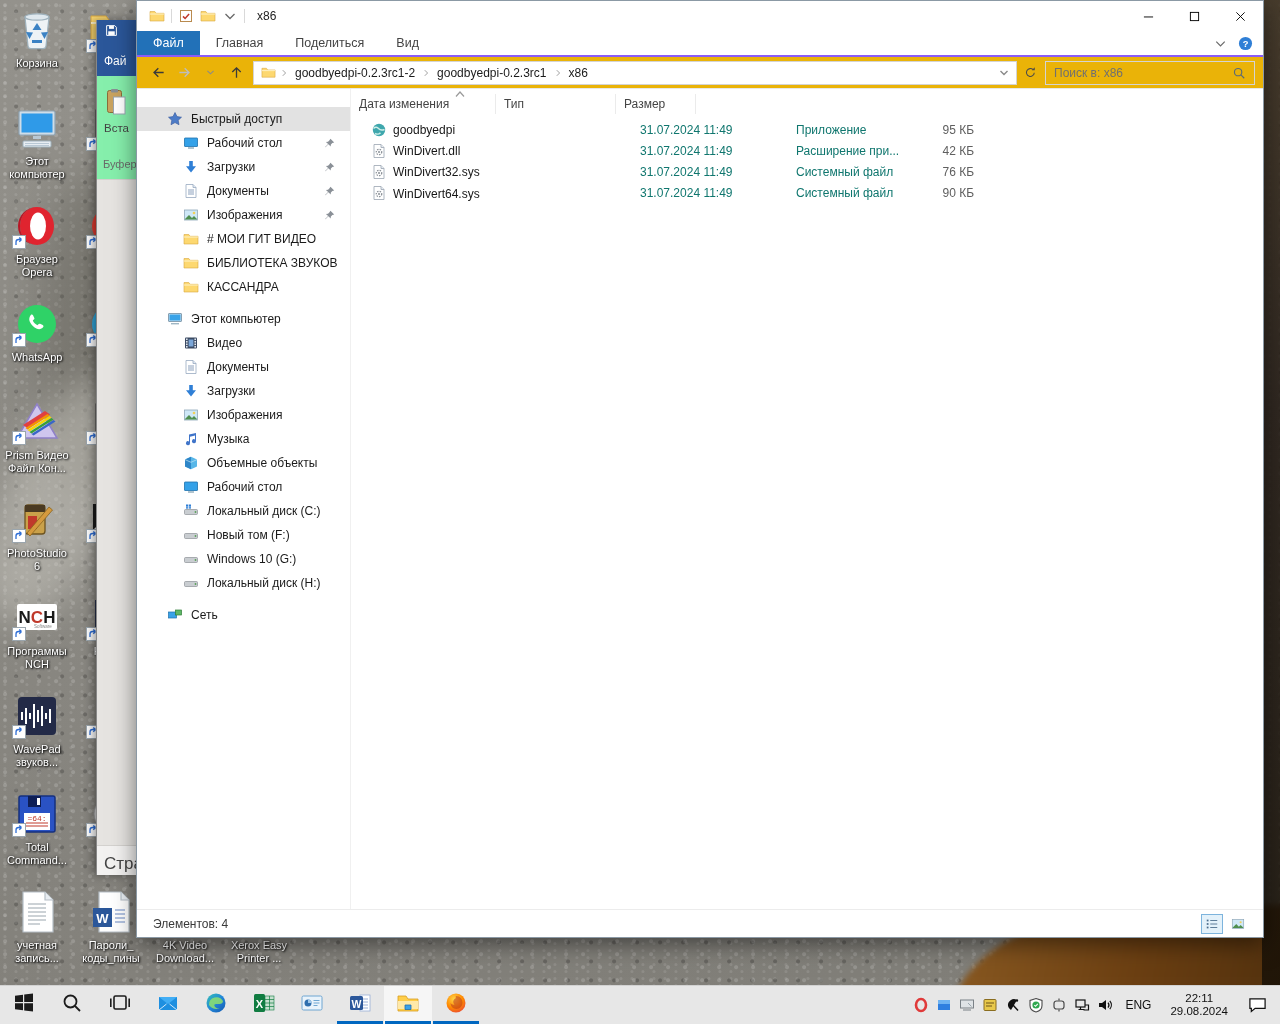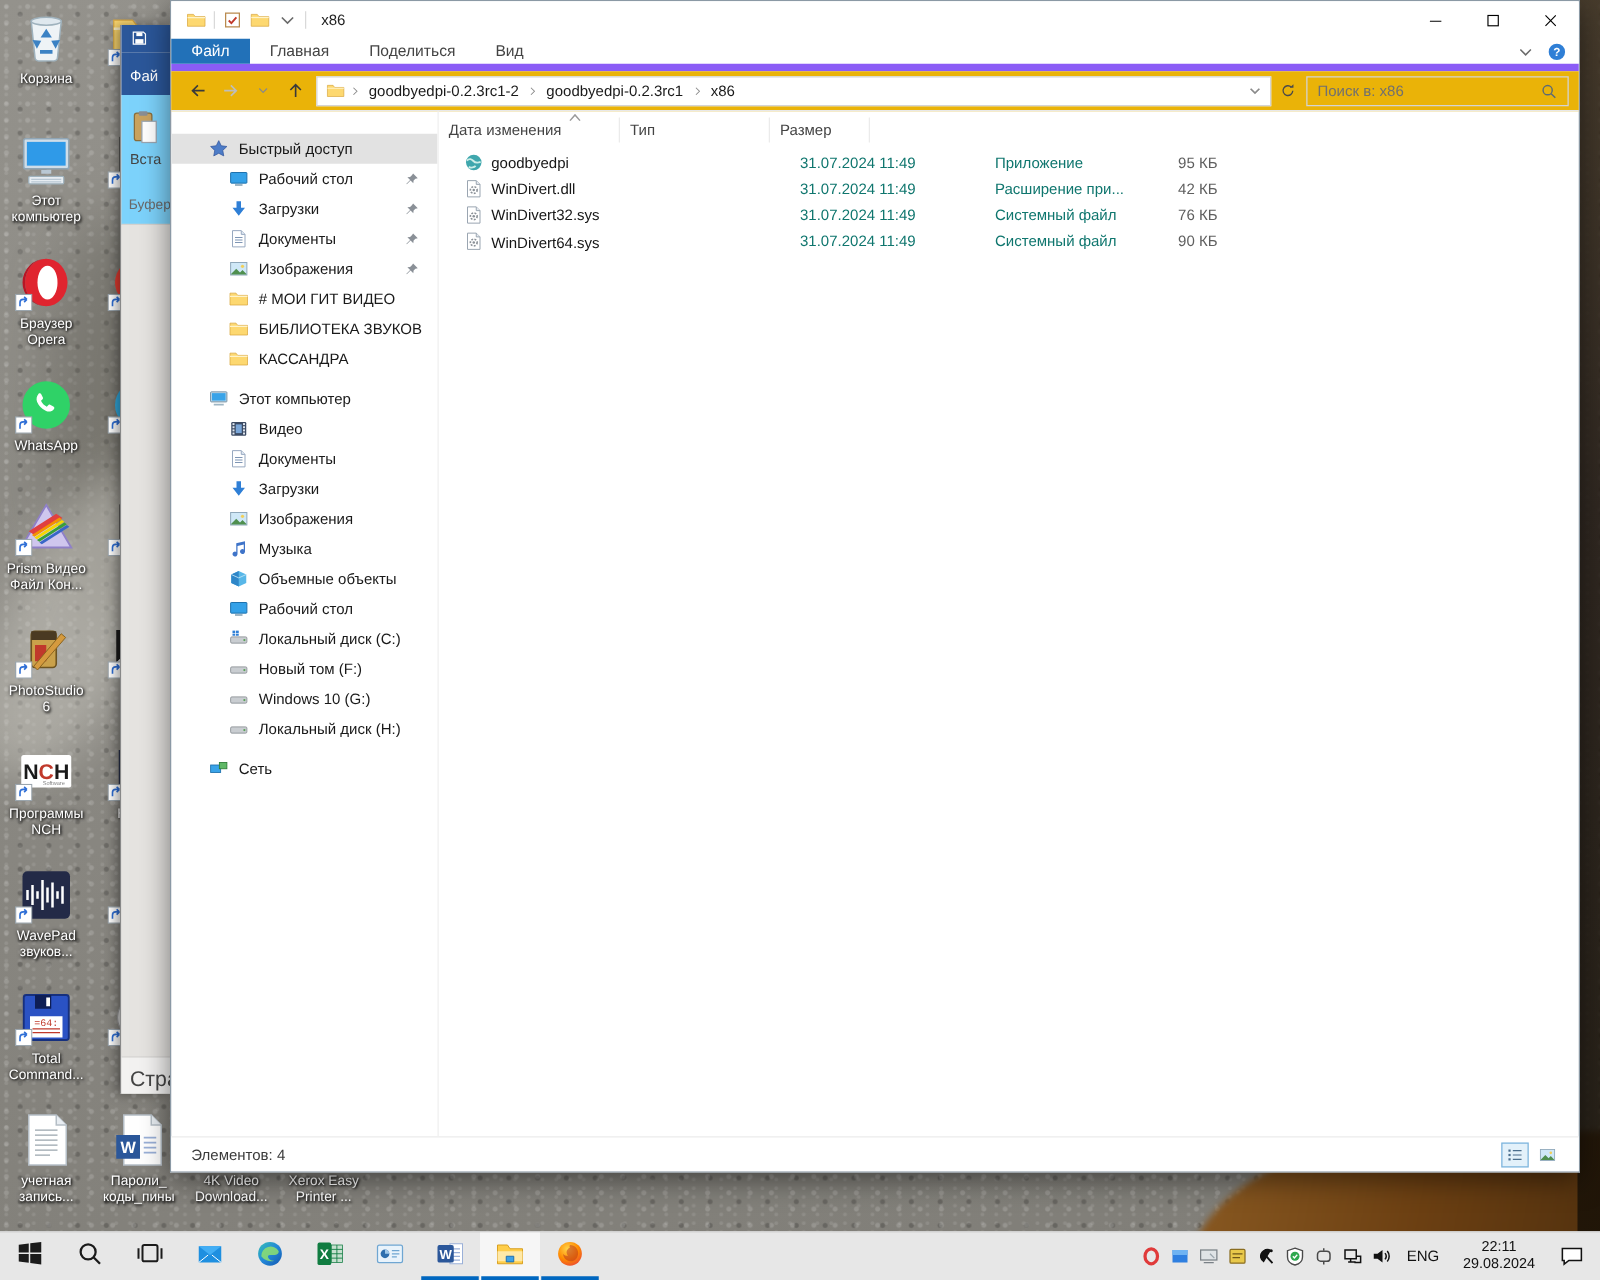--- a/index.html
+++ b/index.html
@@ -28,41 +28,41 @@
   .shortcut-badge svg { width:14px; height:14px; display:block; }
   .desk-label { margin-top:3px; font-size:11px; line-height:13px; color:#fff; white-space:pre-line;
     text-shadow:1px 1px 2px rgba(0,0,0,.95), 0 0 3px rgba(0,0,0,.7); }
 
   
   .word-win { position:absolute; left:96px; top:20px; width:40px; height:855px; box-shadow:-3px 0 9px rgba(0,0,0,.4); overflow:hidden; background:#e9e7e4; border-left:1px solid #888; }
   .ww-titlebar { position:absolute; left:0; top:0; width:100%; height:22px; background:#2b579a; }
   .ww-titlebar svg { width:13px; height:13px; margin:4px 0 0 8px; }
   .ww-tabband { position:absolute; left:0; top:22px; width:100%; height:34px; background:#2b579a; color:#fff; font-size:12px; }
   .ww-tabband span { position:absolute; left:7px; bottom:8px; white-space:nowrap; }
-  .ww-ribbon { position:absolute; left:0; top:56px; width:100%; height:104px; background:#7dd3fc; border-bottom:1px solid #d4d2cf; font-size:11.5px; color:#444; }
+  .ww-ribbon { position:absolute; left:0; top:56px; width:100%; height:104px; background:#86efac; border-bottom:1px solid #d4d2cf; font-size:11.5px; color:#444; }
   .ww-paste-ic { position:absolute; left:9px; top:12px; width:20px; height:28px; }
   .ww-paste-ic svg { width:20px; height:28px; }
   .ww-paste-lb { position:absolute; left:7px; top:46px; white-space:nowrap; }
   .ww-group-lb { position:absolute; left:6px; top:82px; font-size:11px; color:#6a6a6a; white-space:nowrap; }
   .ww-body { position:absolute; left:0; top:160px; width:100%; height:665px; background:#e6e4e1; }
   .ww-status { position:absolute; left:0; top:825px; width:100%; height:30px; background:#f3f2f1; border-top:1px solid #d4d2cf; font-size:17px; color:#444; }
   .ww-status span { position:absolute; left:7px; top:8px; white-space:nowrap; }
 
   
   .explorer { position:absolute; left:136px; top:0; width:1128px; height:938px; background:#fff; border:1px solid #8b99a5; box-shadow:0 6px 22px rgba(0,0,0,.5); font-size:12px; color:#1a1a1a; }
   .ex-titlebar { position:absolute; left:0; top:0; width:100%; height:30px; background:#fff; display:flex; align-items:center; }
   .qat { display:flex; align-items:center; gap:6px; padding-left:12px; }
   .qat .ic { width:16px; height:16px; } .qat .ic svg{ width:16px; height:16px; display:block;}
   .qat .sep { width:1px; height:14px; background:#d9d9d9; }
   .ex-title { margin-left:12px; font-size:12px; color:#222; }
   .win-btns { margin-left:auto; display:flex; height:30px; }
   .win-btn { width:46px; height:30px; display:flex; align-items:center; justify-content:center; }
   .win-btn svg { width:11px; height:11px; }
 
-  .ex-tabs { position:absolute; left:0; top:30px; width:100%; height:26px; background:#fff; border-bottom:6px solid #8b5cf6; display:flex; align-items:stretch; }
+  .ex-tabs { position:absolute; left:0; top:30px; width:100%; height:26px; background:#fff; border-bottom:2px solid #8b5cf6; display:flex; align-items:stretch; }
   .rtab { padding:0 16px; display:flex; align-items:center; font-size:12.5px; color:#444; }
   .rtab.active { background:#2271b8; color:#fff; }
   .ex-tabs-right { margin-left:auto; display:flex; align-items:center; gap:10px; padding-right:10px; }
   .ex-tabs-right .ic { width:15px; height:15px; } .ex-tabs-right .ic svg{width:15px;height:15px;display:block;}
 
   .ex-addr { position:absolute; left:0; top:56px; width:100%; height:32px; background:#eab308; display:flex; align-items:center; border-bottom:1px solid #e8e8e8; }
   .nav-ic { width:26px; height:24px; display:flex; align-items:center; justify-content:center; }
   .nav-ic svg { width:15px; height:15px; }
   .nav-ic.small svg { width:11px; height:11px; }
   .addr-box { height:24px; border:1px solid #d4d4d4; background:#fff; display:flex; align-items:center; flex:1 1 auto; margin-left:4px; padding:0 4px; }

